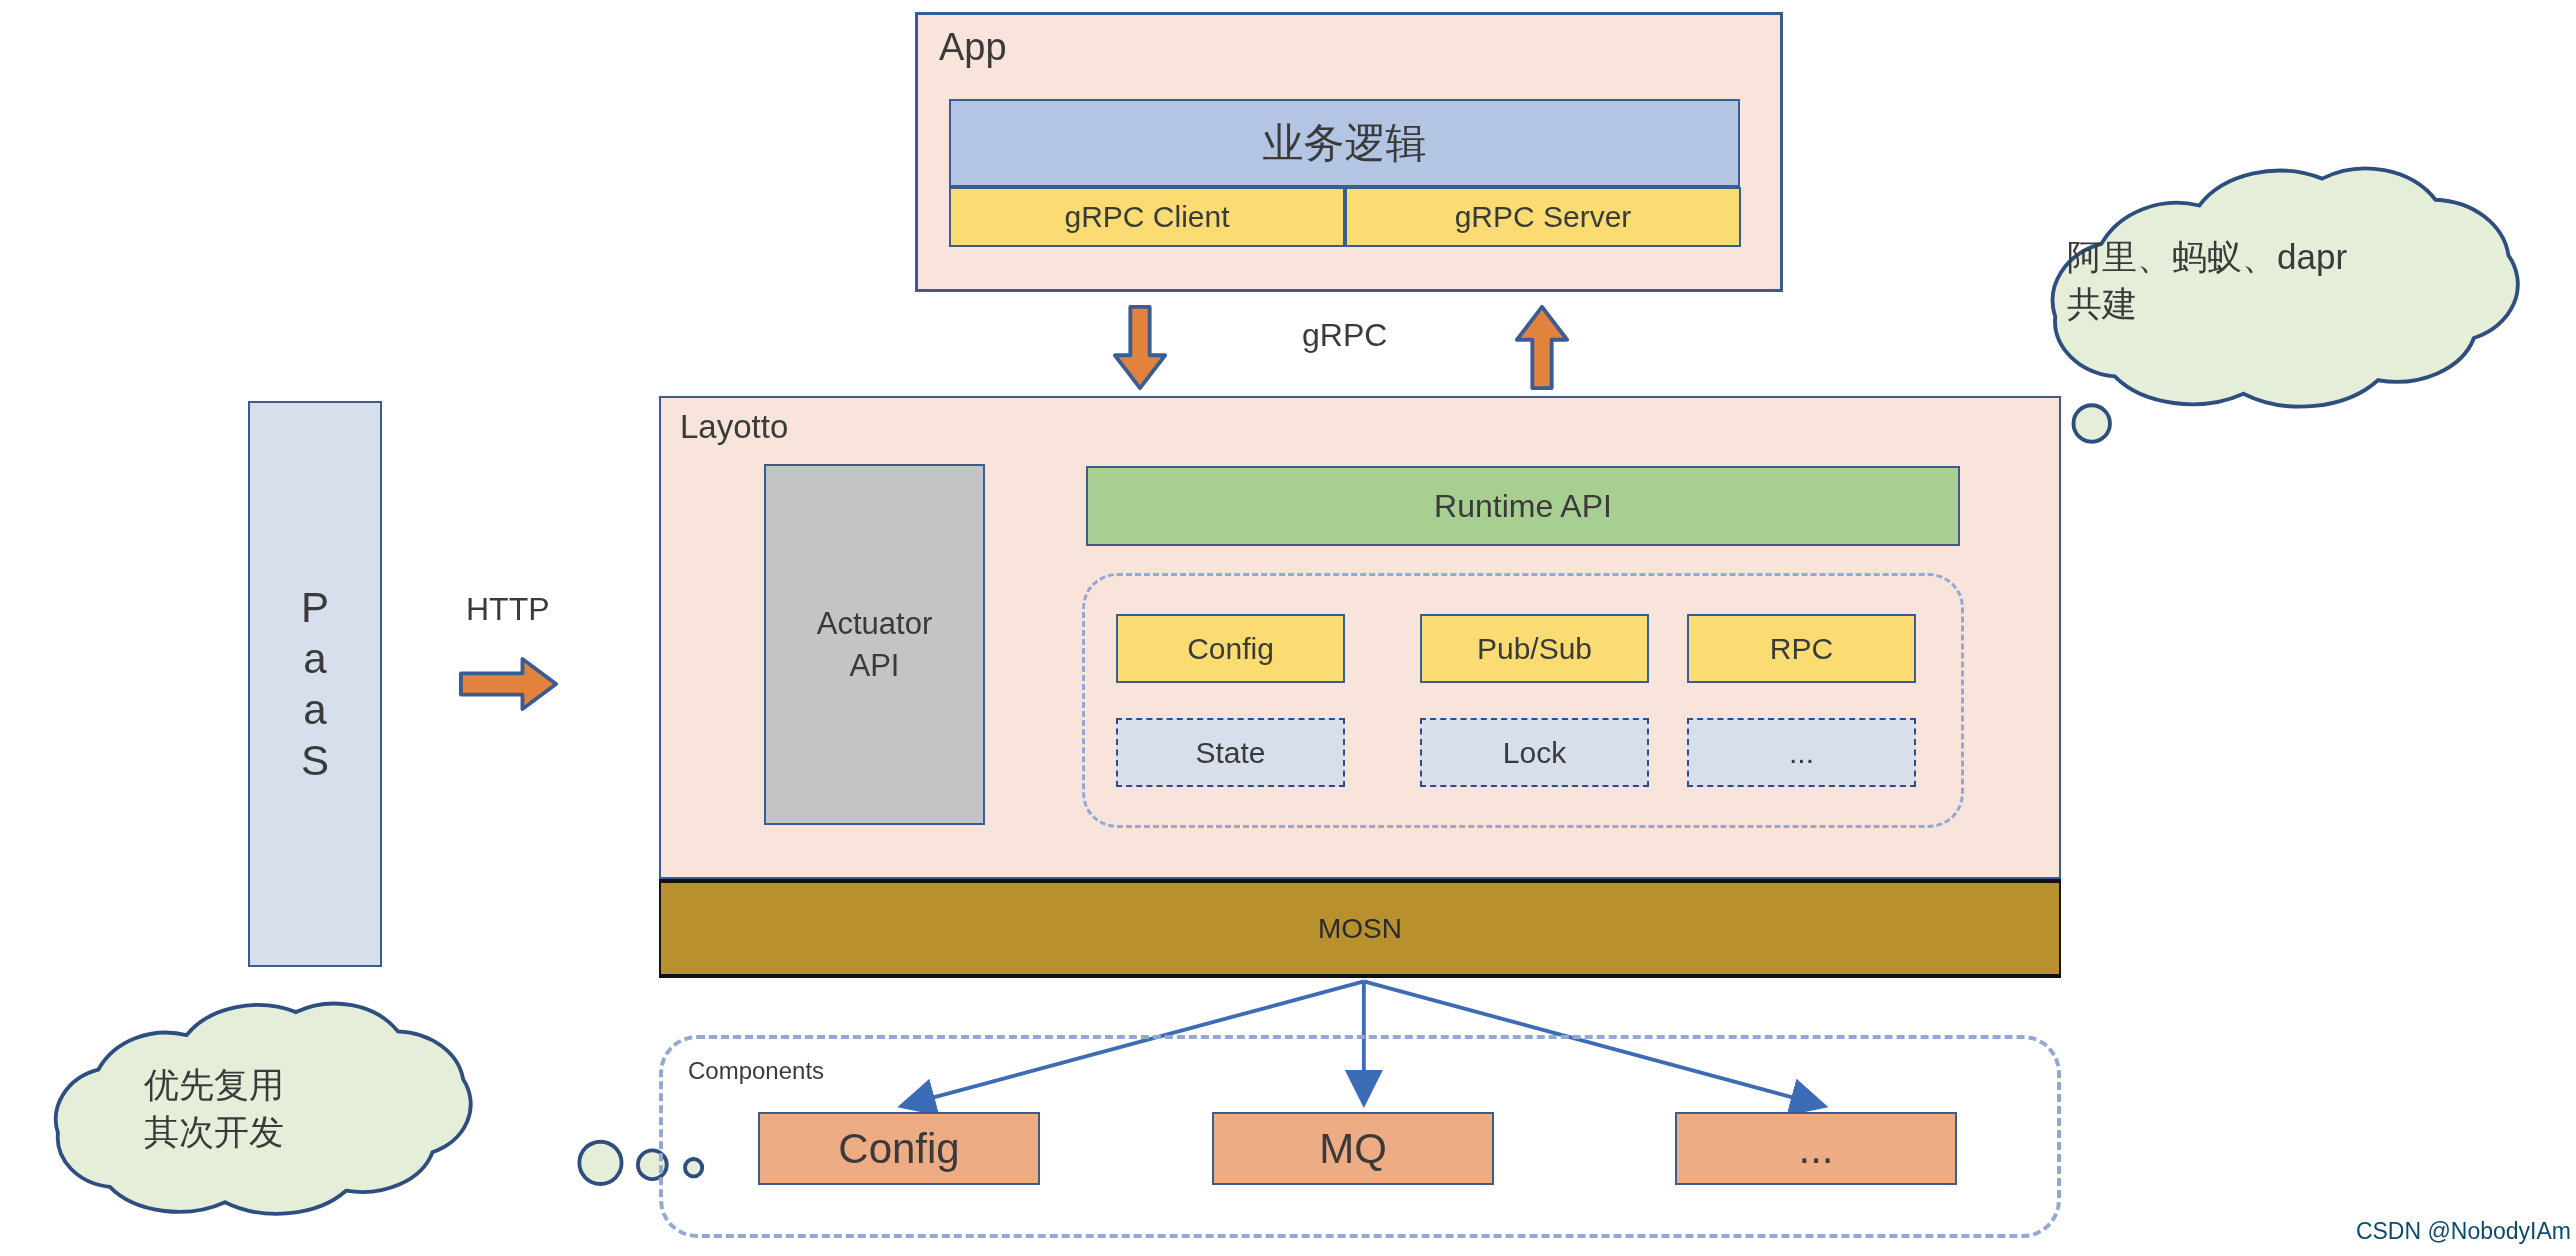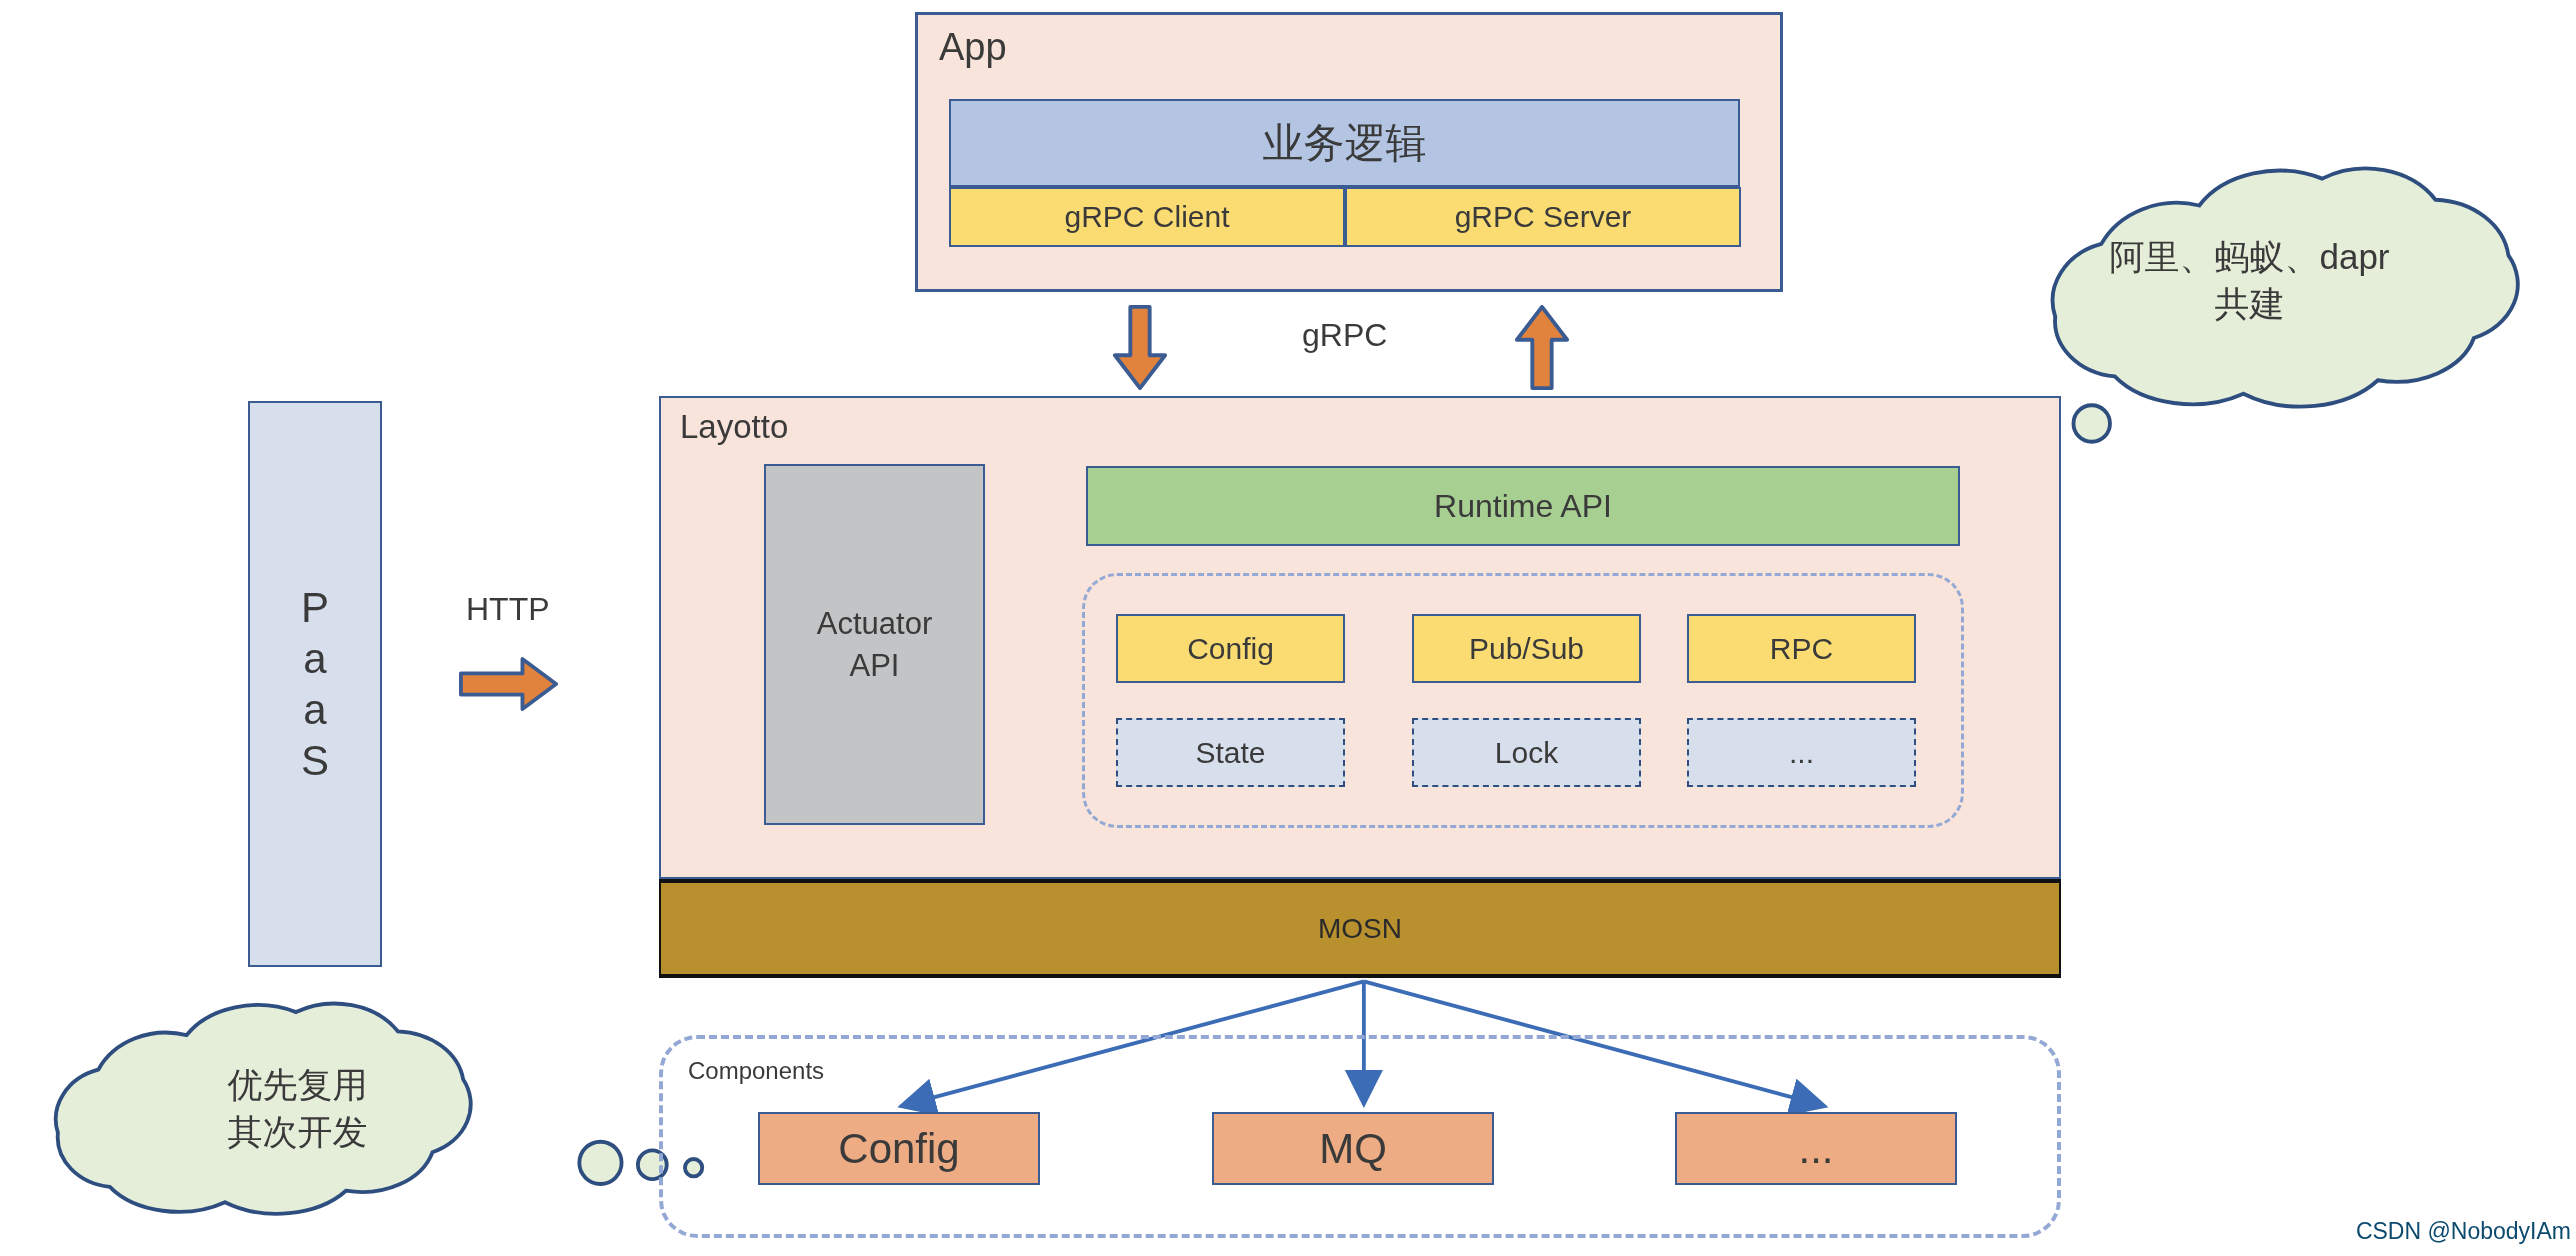--- a/index.html
+++ b/index.html
@@ -135,21 +135,21 @@
     background: #fadc72;
     border: 2.9px solid #3b5c92;
   }
   .api-dashed {
     background: #d7dfec;
     border: 2.9px dashed #2f4e80;
   }
   .api-r1 { top: 38px; width: 229px; height: 69px; }
   .api-r2 { top: 142px; width: 229px; height: 69px; }
   .api-c1 { left: 31px; }
-  .api-c2 { left: 327px; }
+  .api-c2 { left: 335px; }
   .api-c3 { left: 602px; }
 
   
   #mosn-bar {
     left: 659px; top: 879px; width: 1402px; height: 99px;
     background: #b8912e;
     border-top: 4.8px solid #111111;
     border-bottom: 4.8px solid #111111;
     border-left: 2.9px solid #111111;
     border-right: 2.9px solid #111111;
@@ -192,21 +192,20 @@
   #overlay {
     position: absolute;
     left: 0; top: 0;
     width: 2576px; height: 1256px;
     pointer-events: none;
   }
 
   
   .cloud-text {
     position: absolute;
-    text-align: center;
     font-size: 35px;
     color: #3a3a3a;
     line-height: 1.35;
   }
   #cloud-right-text { left: 2067px; top: 233px; width: 365px; }
   #cloud-left-text  { left: 144px; top: 1061px; width: 307px; }
 
   
   #watermark {
     position: absolute;

